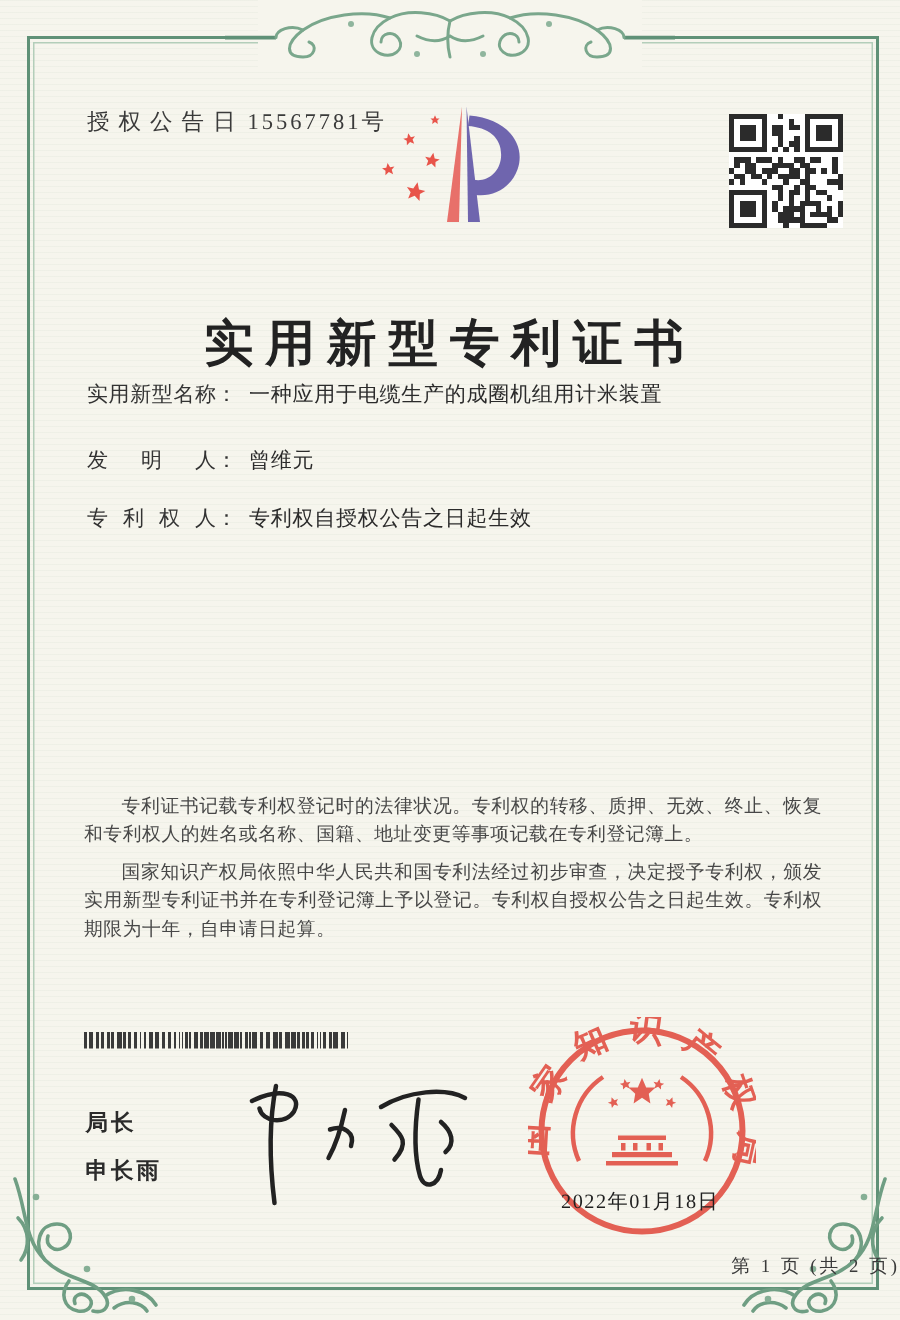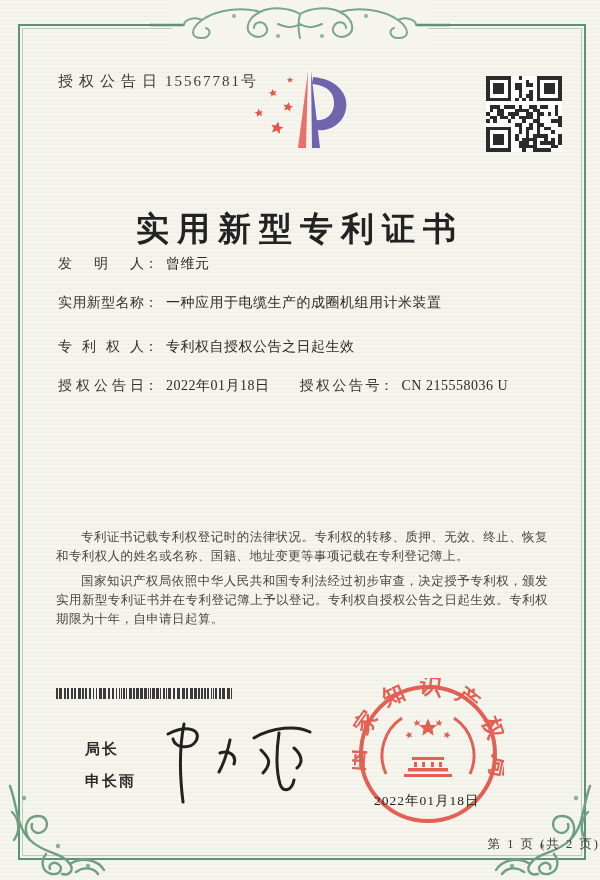--- a/index.html
+++ b/index.html
@@ -37,21 +37,21 @@
     vertical-align:bottom;color:#333;
   }
   .colon{margin-right:8px;color:#333;}
   .val{color:#2b2b2b;letter-spacing:.5px;}
   .pair2{margin-left:30px;}
   .paras{left:56px;top:528px;width:492px;font-size:12.5px;line-height:19px;
     color:#474747;text-align:justify;}
   .paras p{margin:0 0 6px 0;text-indent:2em;letter-spacing:.4px;}
   .barcode{left:56px;top:688px;width:178px;height:11px;}
   .officer{left:57px;top:740px;font-family:"Liberation Sans","DejaVu Sans",sans-serif;
-    font-weight:700;font-size:15px;color:#2b2b2b;line-height:17px;margin-left:28px;}
+    font-weight:700;font-size:15px;color:#2b2b2b;line-height:17px;}
   .officer div{margin-bottom:15px;letter-spacing:2px;}
   .signature{left:132px;top:710px;width:200px;height:105px;}
   .date{left:374px;top:792px;font-size:13.5px;letter-spacing:1px;color:#1f1f1f;z-index:3;}
   .seal{left:352px;top:678px;width:152px;height:152px;z-index:2;opacity:.93;}
   .footer{left:0;right:0;top:836px;text-align:right;font-size:12.5px;
     letter-spacing:2px;color:#3a3a3a;}
   .flourish{left:150px;top:0px;width:300px;height:46px;}
   .corner{width:110px;height:112px;bottom:0;}
   .corner.bl{left:0;}
   .corner.br{right:0;transform:scaleX(-1);}
@@ -369,31 +369,28 @@
       <rect x="14" y="20" width="1" height="1" fill="#2b2b2b"></rect>
       <rect x="15" y="20" width="1" height="1" fill="#2b2b2b"></rect>
       <rect x="16" y="20" width="1" height="1" fill="#2b2b2b"></rect>
       <rect x="17" y="20" width="1" height="1" fill="#2b2b2b"></rect>
     </svg>
 </div>
 
 <div class="abs title">实用新型专利证书</div>
 
 <div class="abs fields">
-  <div class="frow">
-    <span class="lbl">发明人</span><span class="colon">：</span><span class="val">曾维元</span>
-  </div>
   <div class="frow gap">
     <span class="lbl">实用新型名称</span><span class="colon">：</span><span class="val">一种应用于电缆生产的成圈机组用计米装置</span>
   </div>
   <div class="frow">
-    <span class="lbl">专利权人</span><span class="colon">：</span><span class="val">专利权自授权公告之日起生效</span>
+    <span class="lbl">发明人</span><span class="colon">：</span><span class="val">曾维元</span>
   </div>
   <div class="frow">
-    <span class="lbl">授权公告日</span><span class="colon">：</span><span class="val">2022年01月18日</span><span class="pair2"><span class="lbl" style="width:80px">授权公告号</span><span class="colon">：</span><span class="val">CN 215558036 U</span></span>
+    <span class="lbl">专利权人</span><span class="colon">：</span><span class="val">专利权自授权公告之日起生效</span>
   </div>
 </div>
 
 <div class="abs paras">
   <p>专利证书记载专利权登记时的法律状况。专利权的转移、质押、无效、终止、恢复和专利权人的姓名或名称、国籍、地址变更等事项记载在专利登记簿上。</p>
   <p>国家知识产权局依照中华人民共和国专利法经过初步审查，决定授予专利权，颁发实用新型专利证书并在专利登记簿上予以登记。专利权自授权公告之日起生效。专利权期限为十年，自申请日起算。</p>
 </div>
 
 <div class="abs barcode">
   <svg id="bcsvg" viewBox="0 0 178 11" preserveAspectRatio="none" shape-rendering="crispEdges">

